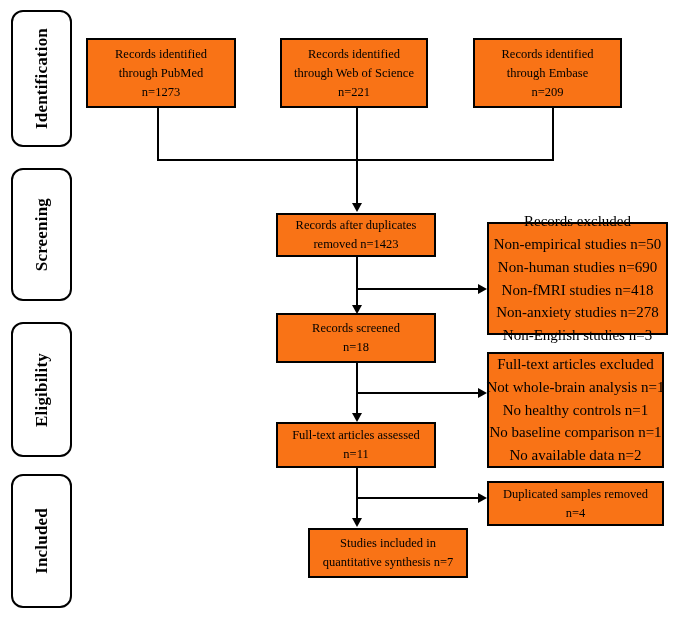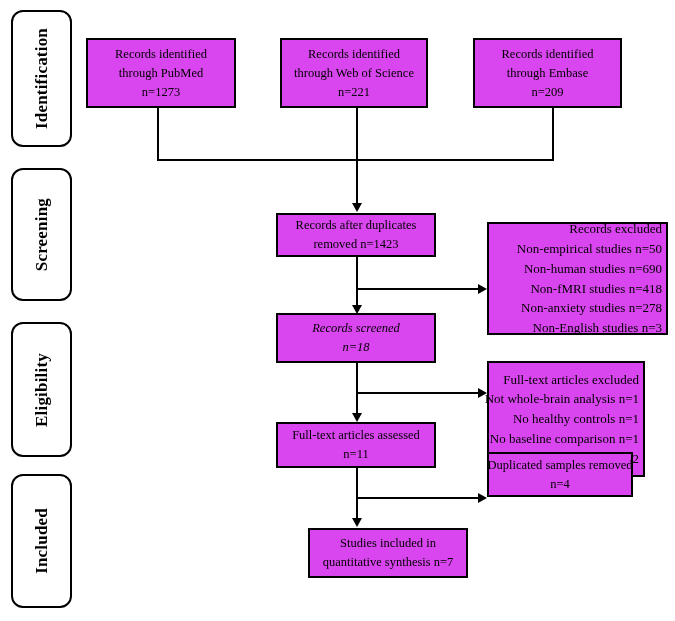--- a/index.html
+++ b/index.html
@@ -33,37 +33,37 @@
     font-size: 17px;
     letter-spacing: 0.2px;
     color: #000000;
     white-space: nowrap;
     font-family: "Liberation Serif", "DejaVu Serif", serif;
   }
   
   .box {
     position: absolute;
     border: 2.5px solid #000000;
-    background: #d946ef;
+    background: #f97316;
     box-sizing: border-box;
     display: flex;
     flex-direction: column;
     align-items: center;
     justify-content: center;
     text-align: center;
     color: #000000;
     font-size: 12.5px;
     line-height: 1.52;
     padding: 2px 4px;
   }
   .box .ln {
     display: block;
     white-space: nowrap;
   }
-  .box.small { font-size: 13px; align-items: flex-end; }
+  .box.small { font-size: 15px; }
   
   .vline {
     position: absolute;
     width: 0;
     border-left: 2px solid #000000;
   }
   .hline {
     position: absolute;
     height: 0;
     border-top: 2px solid #000000;
@@ -143,44 +143,44 @@
     <span class="ln">Non-fMRI studies n=418</span>
     <span class="ln">Non-anxiety studies n=278</span>
     <span class="ln">Non-English studies n=3</span>
   </div>
 
   <div class="vline" style="left:356px; top:257px; height:54px;"></div>
   <div class="arrow-down" style="left:352px; top:305px;"></div>
   <div class="hline" style="left:356px; top:288px; width:124px;"></div>
   <div class="arrow-right" style="left:478px; top:284px;"></div>
 
-  <div class="box" style="left:276px; top:313px; width:160px; height:50px;font-style:italic;">
+  <div class="box" style="left:276px; top:313px; width:160px; height:50px;">
     <span class="ln">Records screened</span>
     <span class="ln">n=18</span>
   </div>
 
-  <div class="box small" style="left:487px; top:352px; width:158px; height:116px;margin-top:9px;">
+  <div class="box small" style="left:487px; top:352px; width:177px; height:116px;">
     <span class="ln">Full-text articles excluded</span>
     <span class="ln">Not whole-brain analysis n=1</span>
     <span class="ln">No healthy controls n=1</span>
     <span class="ln">No baseline comparison n=1</span>
     <span class="ln">No available data n=2</span>
   </div>
 
   <div class="vline" style="left:356px; top:363px; height:56px;"></div>
   <div class="arrow-down" style="left:352px; top:413px;"></div>
   <div class="hline" style="left:356px; top:392px; width:124px;"></div>
   <div class="arrow-right" style="left:478px; top:388px;"></div>
 
   <div class="box" style="left:276px; top:422px; width:160px; height:46px;justify-content:flex-end;">
     <span class="ln">Full-text articles assessed</span>
     <span class="ln">n=11</span>
   </div>
 
-  <div class="box" style="left:487px; top:452px; width:146px; height:45px;">
+  <div class="box" style="left:487px; top:481px; width:177px; height:45px;">
     <span class="ln">Duplicated samples removed</span>
     <span class="ln">n=4</span>
   </div>
 
   <div class="vline" style="left:356px; top:468px; height:56px;"></div>
   <div class="arrow-down" style="left:352px; top:518px;"></div>
   <div class="hline" style="left:356px; top:497px; width:124px;"></div>
   <div class="arrow-right" style="left:478px; top:493px;"></div>
 
   <div class="box" style="left:276px; top:528px; width:160px; height:50px;margin-left:32px;">

